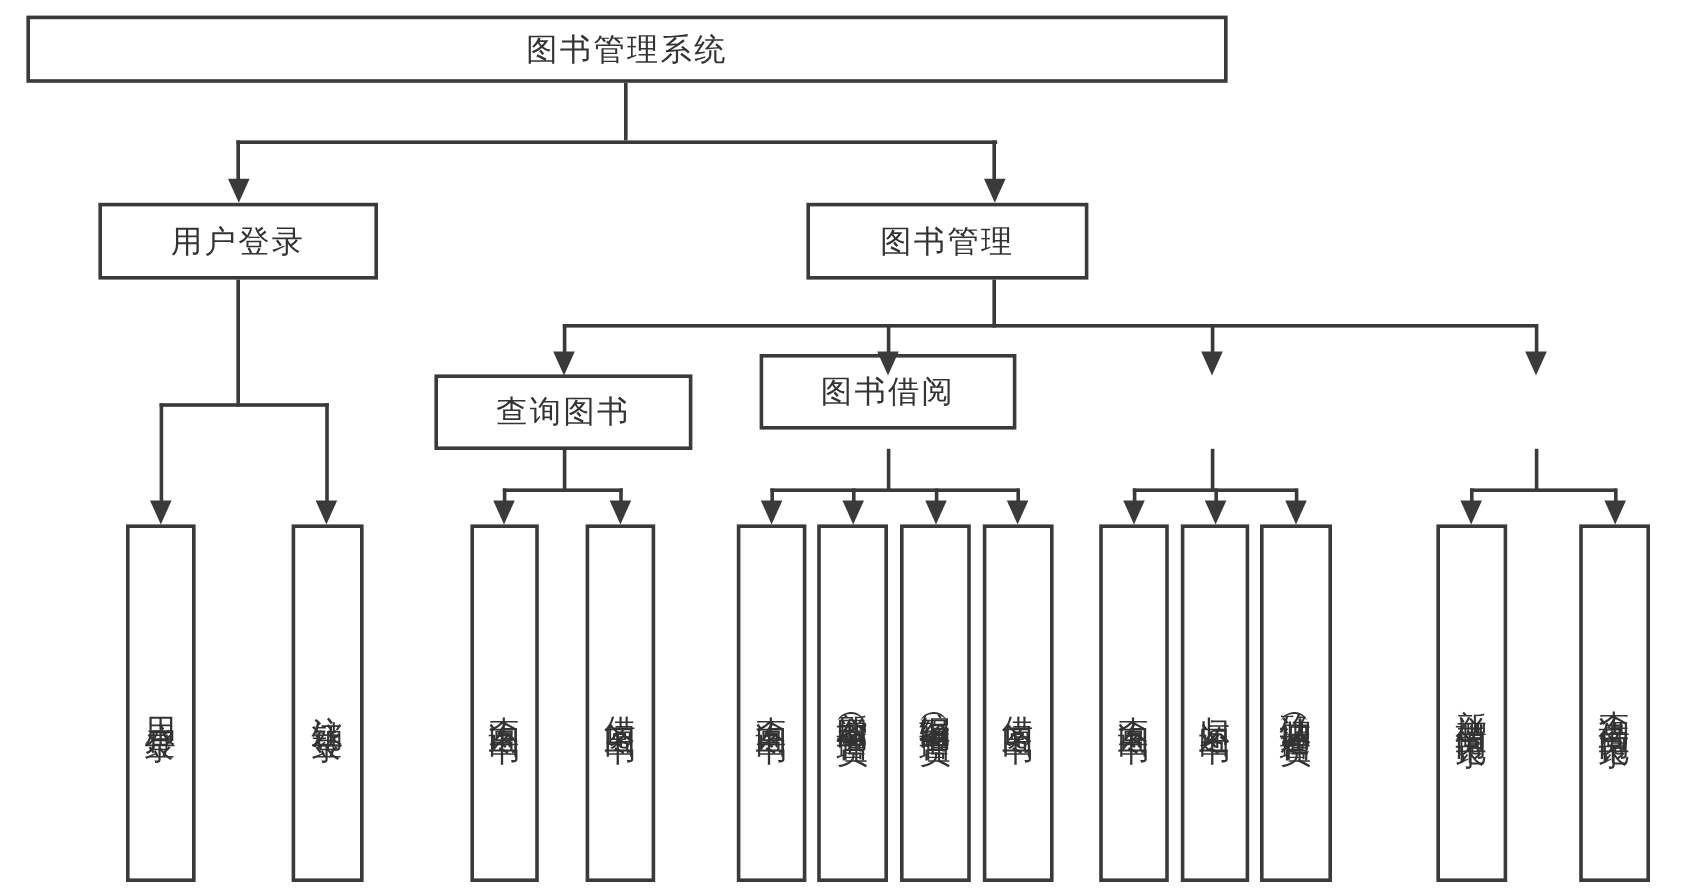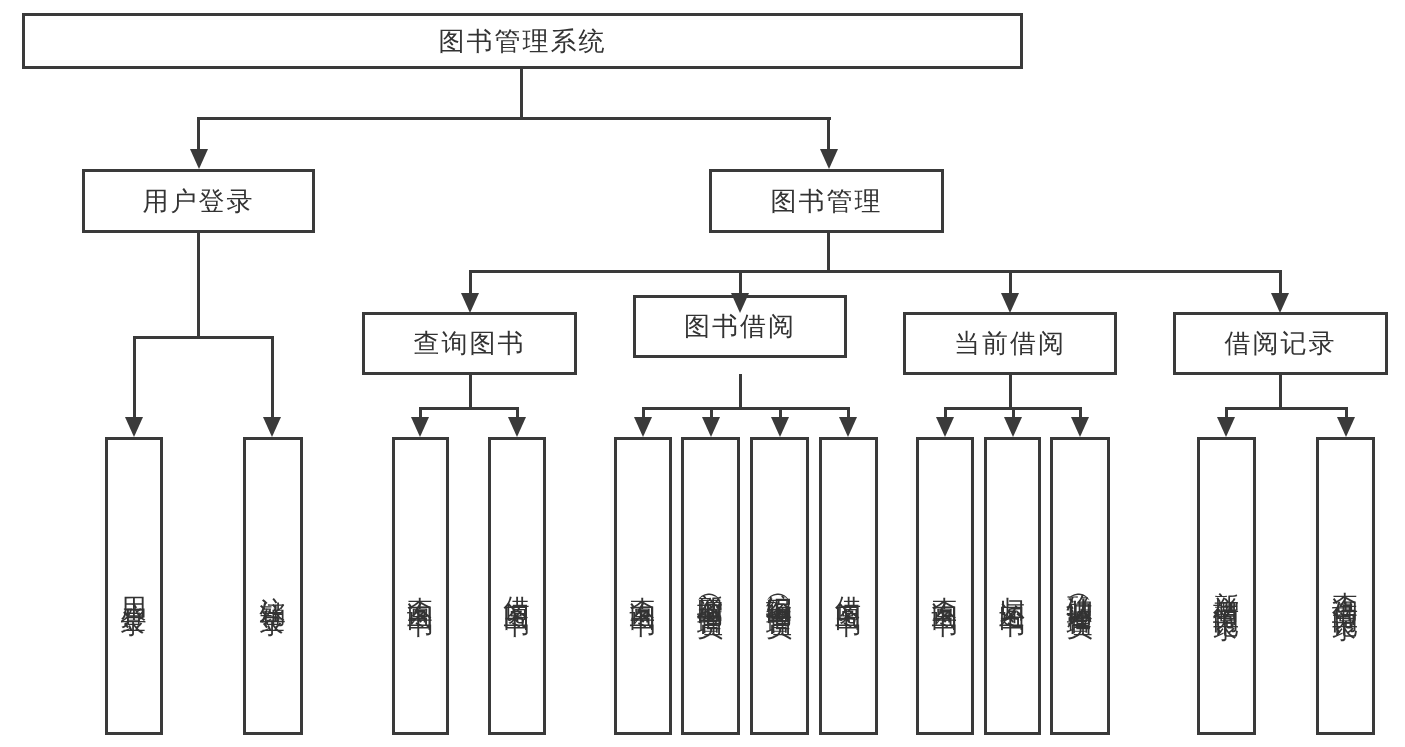--- a/index.html
+++ b/index.html
@@ -34,35 +34,29 @@
 
 <div class="stage">
 
   <div class="node h" style="left:22px;top:13px;width:1001px;height:56px">
     <span>图书管理系统</span>
   </div>
 
   <div class="node h" style="left:82px;top:169px;width:233px;height:64px">
     <span>用户登录</span>
   </div>
-  <div class="node h" style="left:709px;top:169px;width:235px;height:64px">
+  <div class="node h" style="left:672px;top:169px;width:235px;height:64px">
     <span>图书管理</span>
   </div>
 
   <div class="node h" style="left:362px;top:312px;width:215px;height:63px">
     <span>查询图书</span>
   </div>
   <div class="node h" style="left:633px;top:295px;width:214px;height:63px">
     <span>图书借阅</span>
-  </div>
-  <div class="node h" style="left:903px;top:312px;width:214px;height:63px">
-    <span>当前借阅</span>
-  </div>
-  <div class="node h" style="left:1173px;top:312px;width:215px;height:63px">
-    <span>借阅记录</span>
   </div>
 
   <div class="node v" style="left:105px;top:437px;width:58px;height:298px">
     <span>用户登录</span>
   </div>
   <div class="node v" style="left:243px;top:437px;width:60px;height:298px">
     <span>注销登录</span>
   </div>
 
   <div class="node v" style="left:392px;top:437px;width:57px;height:298px">

